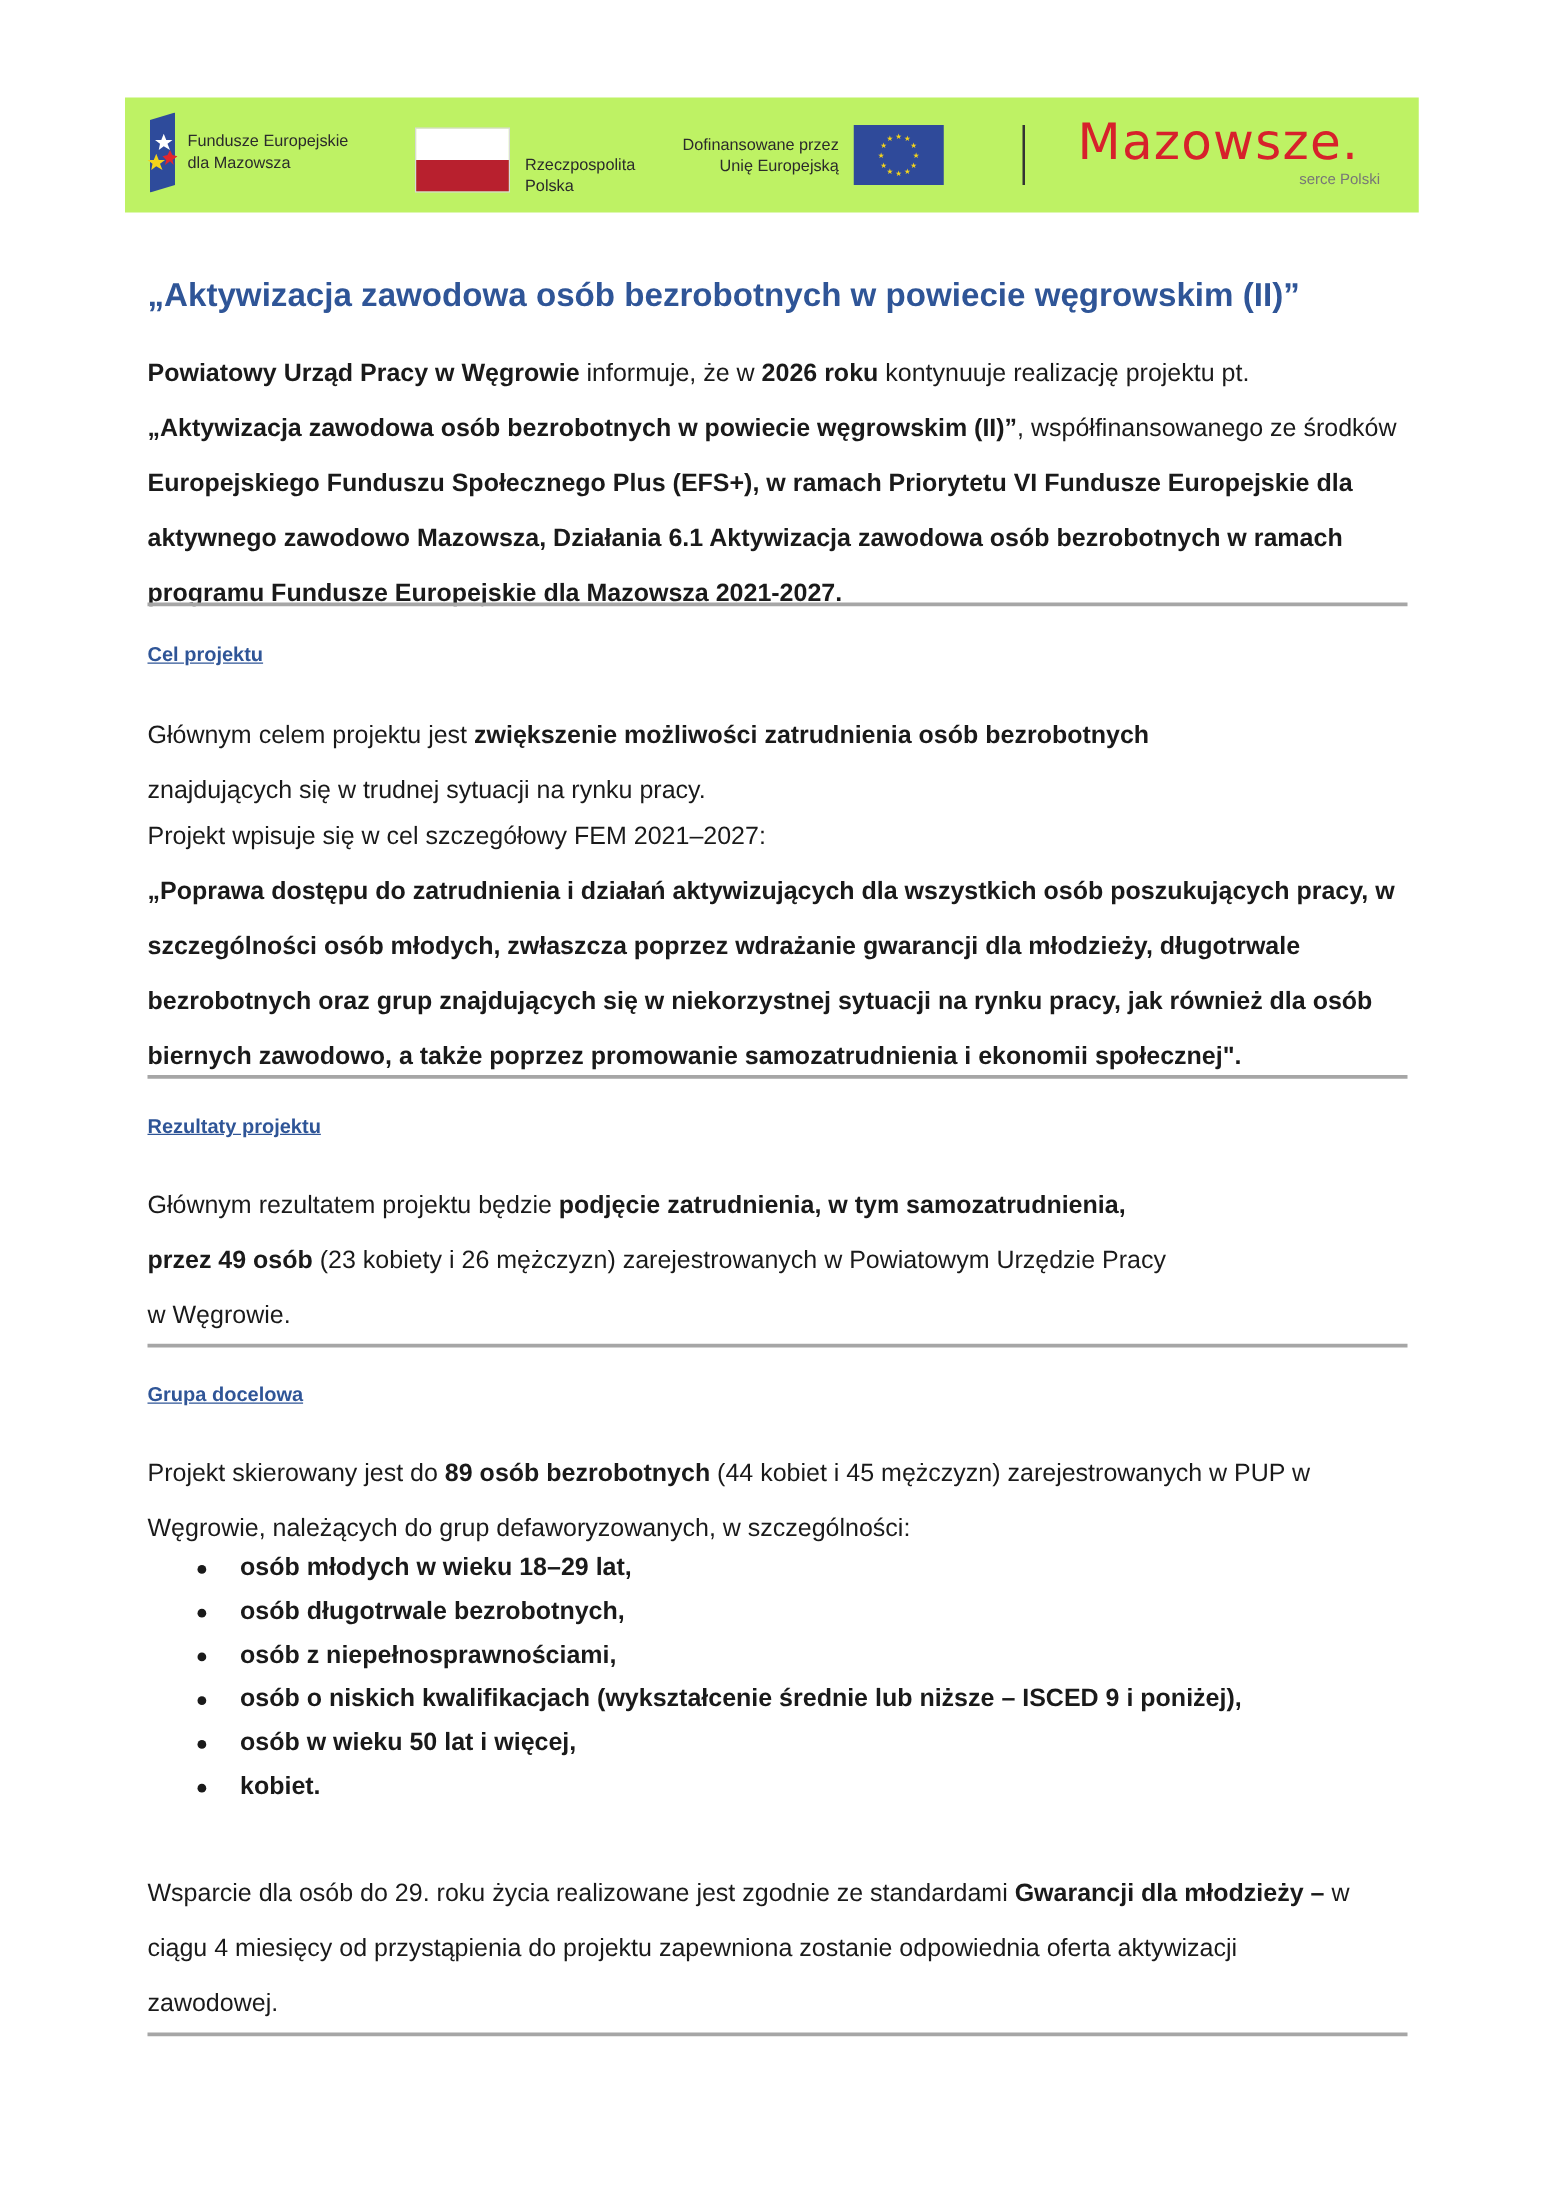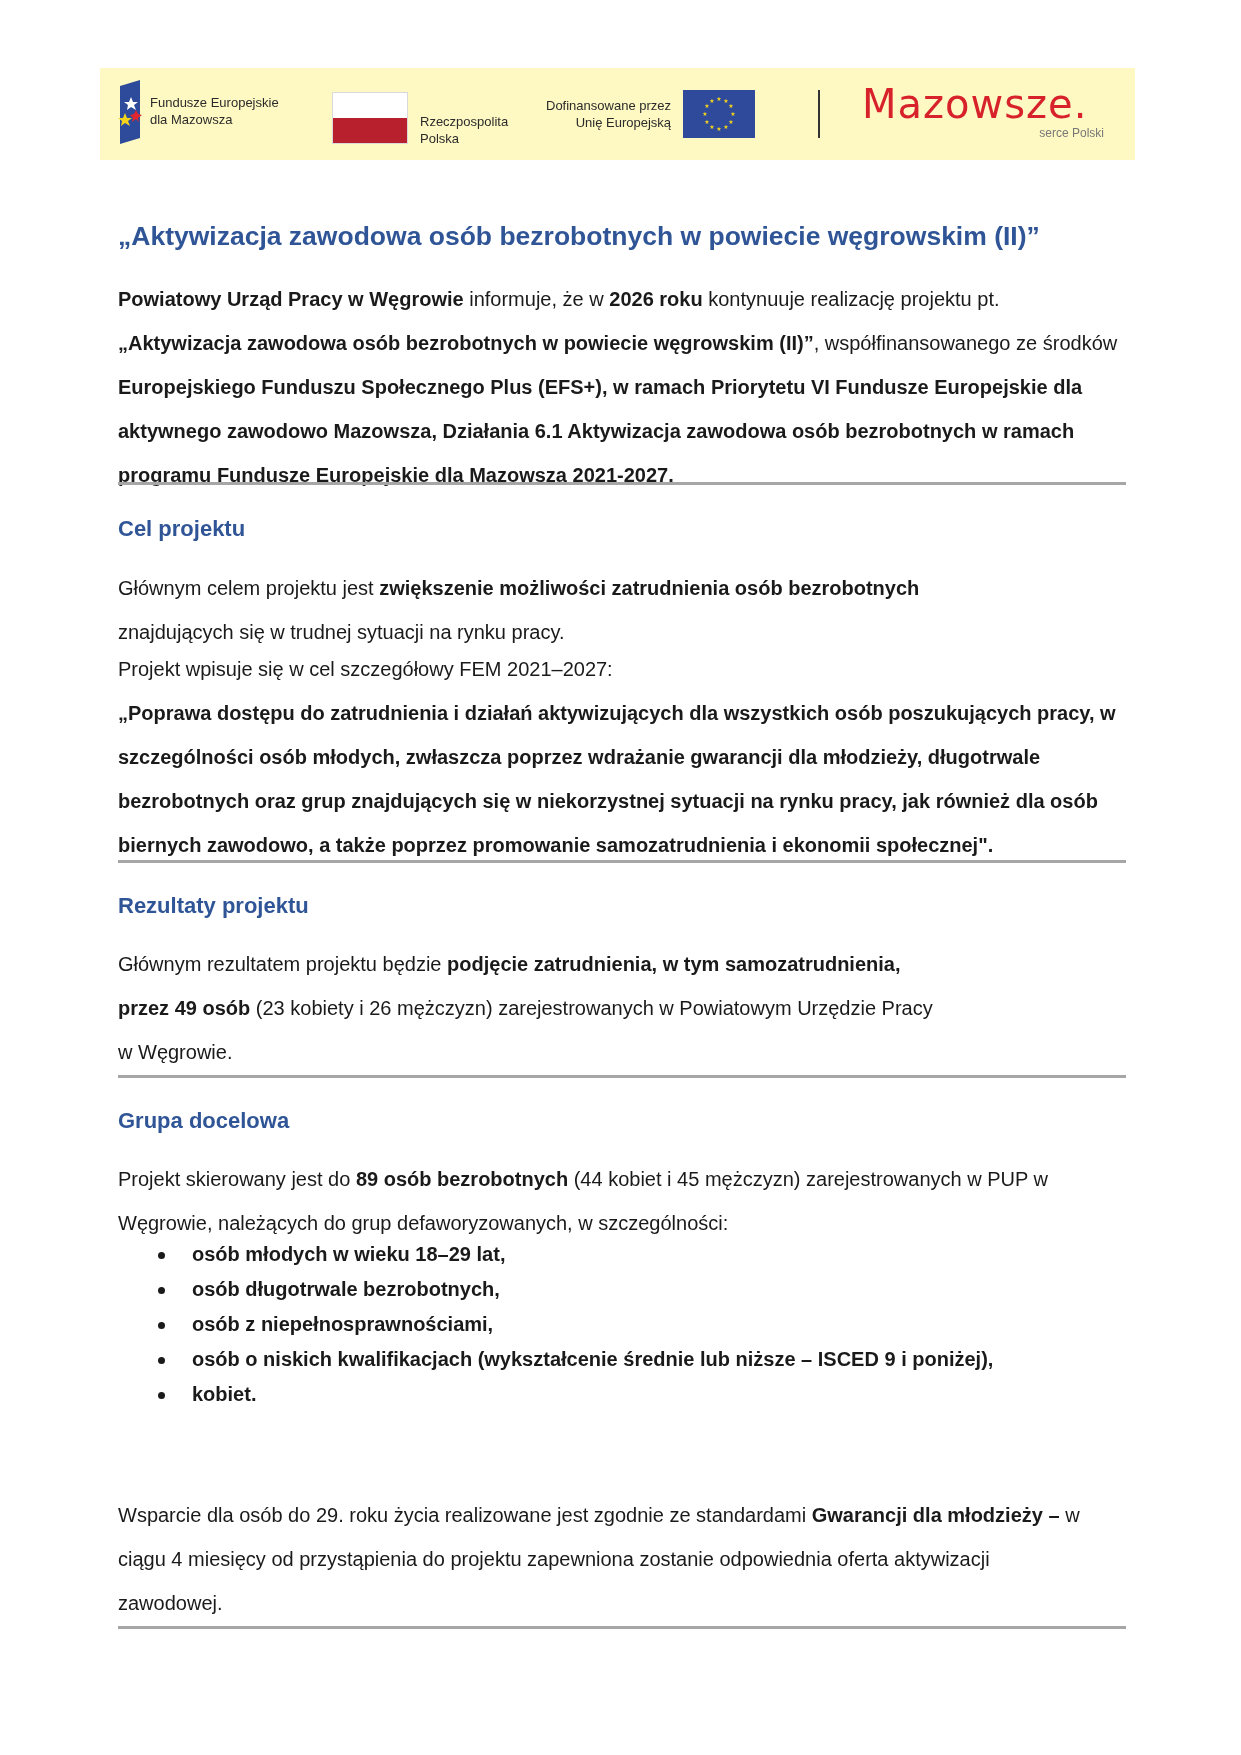--- a/index.html
+++ b/index.html
@@ -11,24 +11,24 @@
       width: 1241px;
       height: 1755px;
       position: relative;
       font-family: "Liberation Sans", "DejaVu Sans", sans-serif;
       color: #1a1a1a;
       overflow: hidden;
     }
     .logo-bar {
       position: absolute;
       left: 100px;
-      top: 68px;
+      top: 78px;
       width: 1035px;
       height: 92px;
-      background: #fef9c3;
+      background: #bef264;
       display: flex;
       align-items: center;
     }
     .logo-fe {
       display: flex;
       align-items: center;
       position: absolute;
       left: 16px;
       top: 12px;
     }
@@ -139,23 +139,24 @@
       margin: 0;
       font-size: 20px;
       line-height: 44px;
       width: 1010px;
     }
     .para b { font-weight: bold; }
     .section-title {
       position: absolute;
       left: 0;
       margin: 0;
-      font-size: 22px;
+      font-size: 16px;
       font-weight: bold;
       color: #2f5597;
+      text-decoration: underline;
     }
     .rule {
       position: absolute;
       left: 0;
       width: 1008px;
       height: 3px;
       background: #a6a6a6;
     }
     .bullets {
       position: absolute;
@@ -264,19 +265,20 @@
   <div class="rule" style="top:1075px;"></div>
 
   <h2 class="section-title" style="top:1108px;">Grupa docelowa</h2>
   <p class="para" style="top:1157px; width:970px;"><span>Projekt skierowany jest do </span><b>89 osób bezrobotnych</b><span> (44 kobiet i 45 mężczyzn) zarejestrowanych w PUP w Węgrowie, należących do grup defaworyzowanych, w szczególności:</span></p>
 
   <ul class="bullets" style="top:1237px;">
     <li><span class="dot"></span><span>osób młodych w wieku 18–29 lat,</span></li>
     <li><span class="dot"></span><span>osób długotrwale bezrobotnych,</span></li>
     <li><span class="dot"></span><span>osób z niepełnosprawnościami,</span></li>
     <li><span class="dot"></span><span>osób o niskich kwalifikacjach (wykształcenie średnie lub niższe – ISCED 9 i poniżej),</span></li>
+    <li><span class="dot"></span><span>osób w wieku 50 lat i więcej,</span></li>
     <li><span class="dot"></span><span>kobiet.</span></li>
   </ul>
 
   <p class="para" style="top:1493px; width:970px;"><span>Wsparcie dla osób do 29. roku życia realizowane jest zgodnie ze standardami </span><b>Gwarancji dla młodzieży –</b><span> w ciągu 4 miesięcy od przystąpienia do projektu zapewniona zostanie odpowiednia oferta aktywizacji zawodowej.</span></p>
 
   <div class="rule" style="top:1626px;"></div>
 </div>
 
 </body></html>

